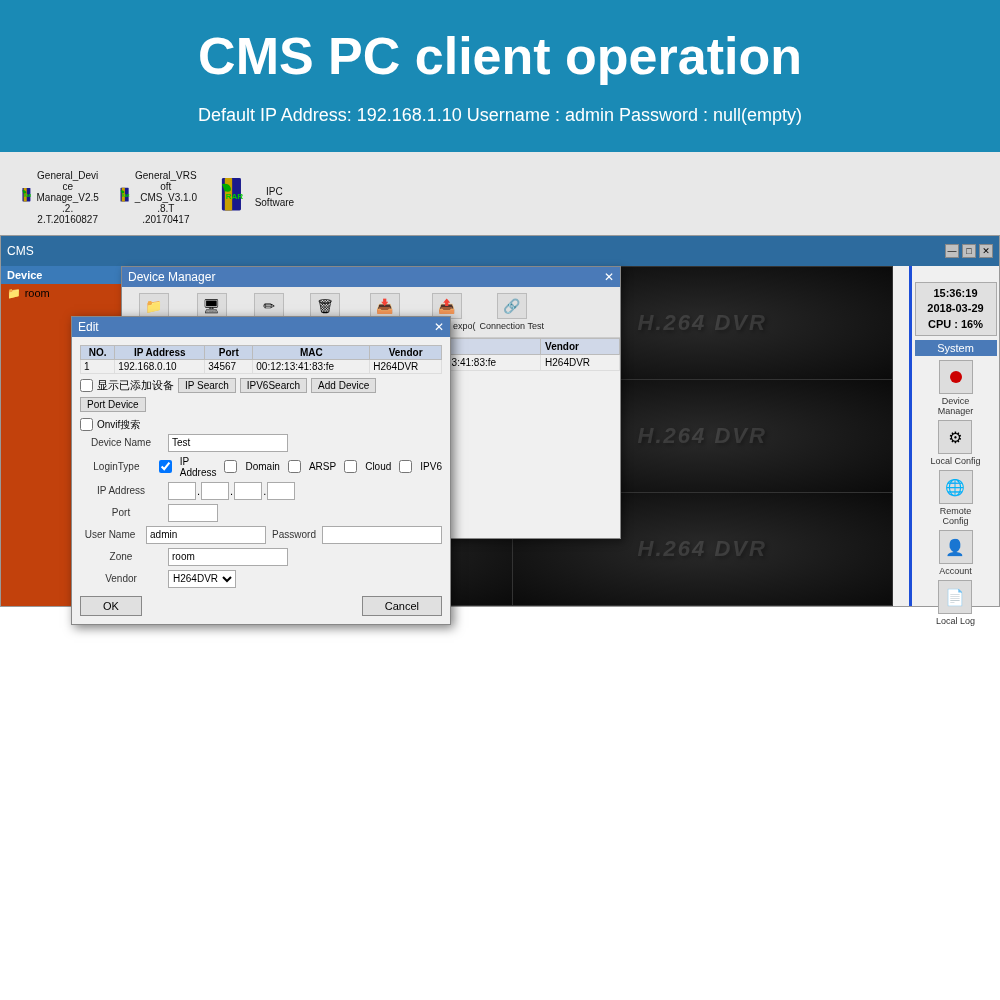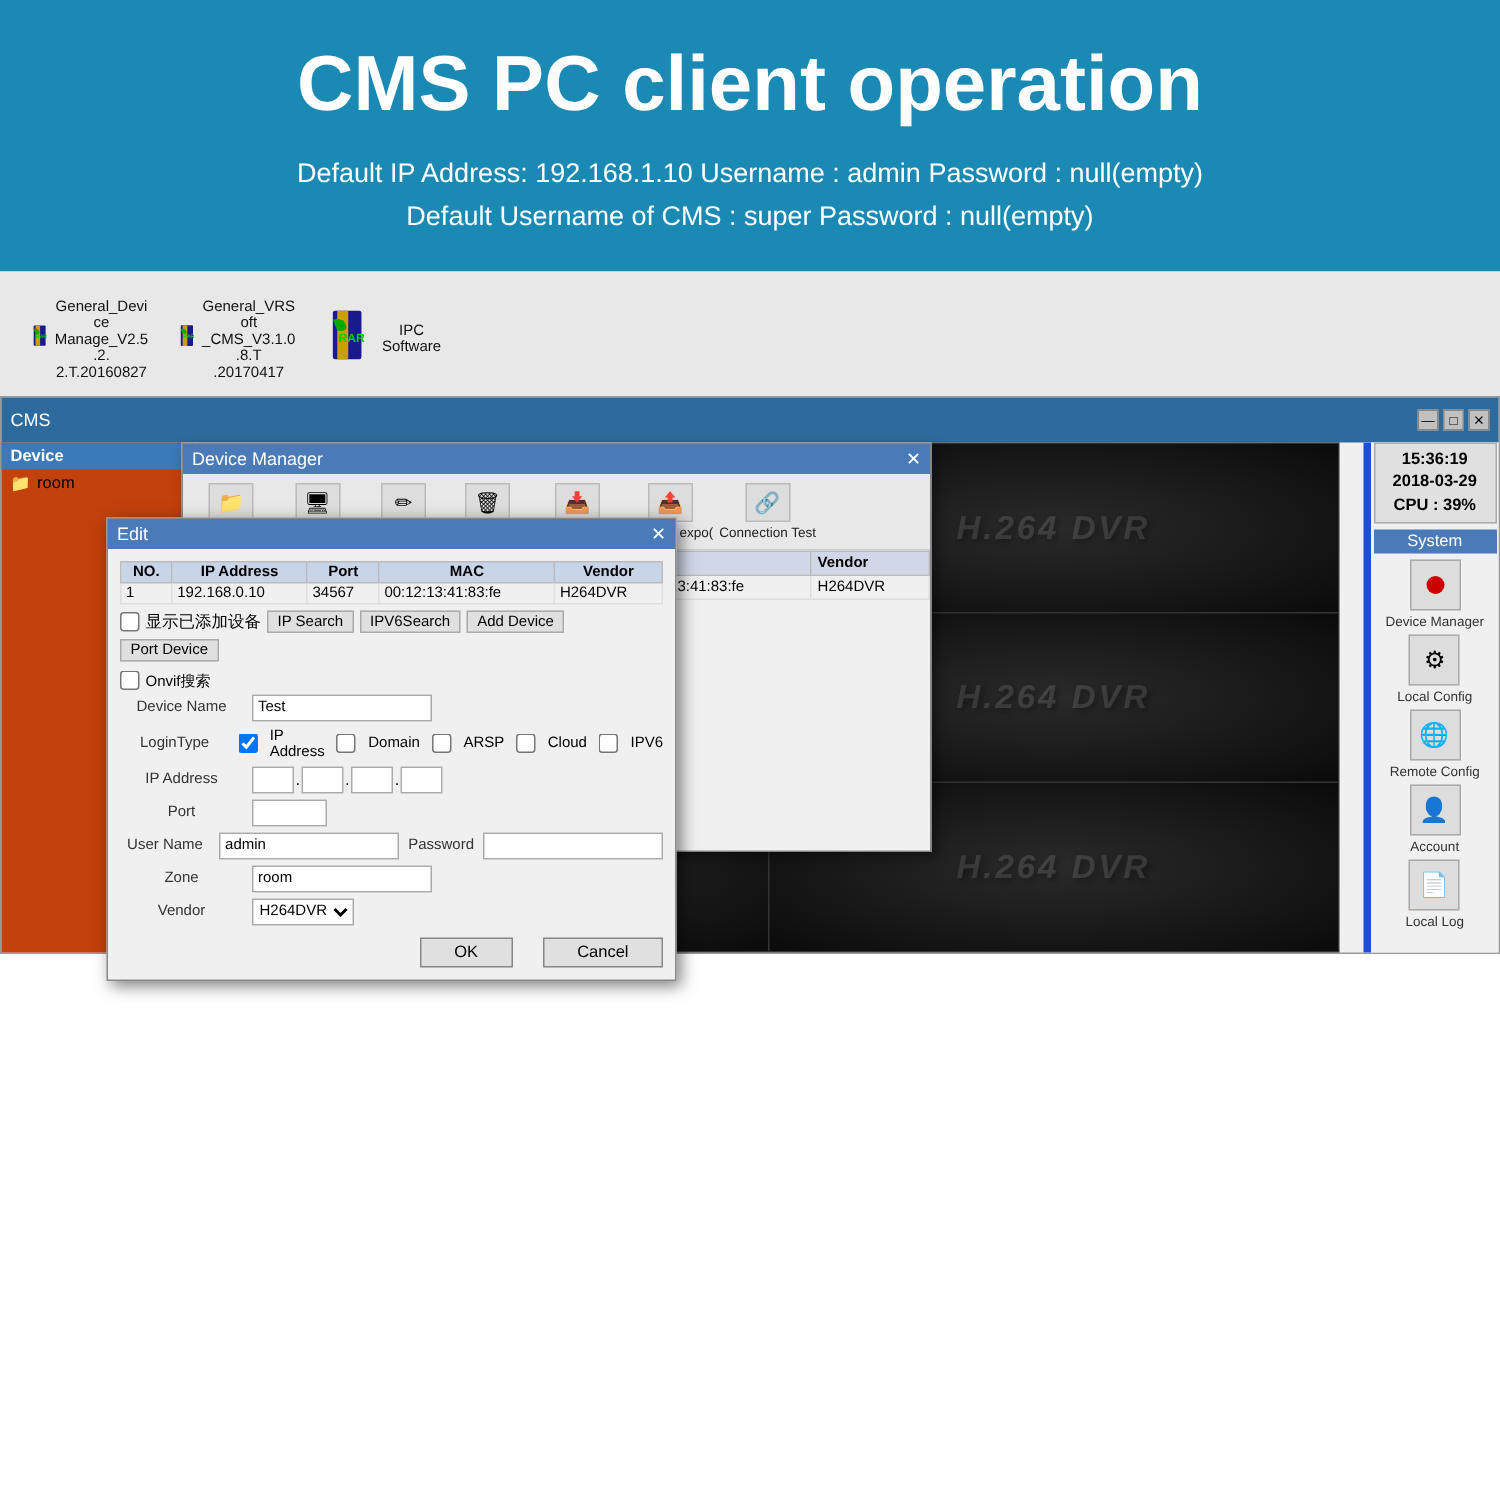--- a/index.html
+++ b/index.html
@@ -153,26 +153,26 @@
     .video-cell-gradient {
       position: absolute;
       inset: 0;
       background: radial-gradient(ellipse at center, rgba(80,80,80,0.3) 0%, rgba(0,0,0,0.6) 100%);
     }
 
     
     .cms-right {
       width: 90px;
       background: #f0f0f0;
-      border-left: 5px solid #1d4ed8;
+      border-left: 3px solid #1d4ed8;
       font-size: 10px;
       display: flex;
       flex-direction: column;
       align-items: center;
-      padding: 0;
+      padding: 16px;
       gap: 4px;
       margin-left: 16px;
     }
     .cms-clock {
       background: #e0e0e0;
       border: 1px solid #aaa;
       width: 82px;
       text-align: center;
       padding: 3px 2px;
       font-size: 11px;
@@ -374,21 +374,21 @@
       font-size: 10px;
     }
     .edit-form-select {
       font-size: 10px;
       border: 1px solid #aaa;
       background: #fff;
       height: 18px;
     }
     .edit-buttons {
       display: flex;
-      justify-content: flex-end;
+      justify-content: space-between;
       gap: 20px;
       margin-top: 8px;
     }
     .edit-btn {
       background: #e0e0e0;
       border: 1px solid #888;
       padding: 3px 22px;
       font-size: 11px;
       cursor: pointer;
     }
@@ -419,21 +419,20 @@
       height: 18px;
       background: #fff;
     }
   </style>
 </head>
 <body>
 
 <div class="banner">
   <div class="banner-title">CMS PC client operation</div>
   <div class="banner-info">Default IP Address: 192.168.1.10  Username : admin  Password : null(empty)</div>
-  <div class="banner-info">Default Username of CMS : super  Password : null(empty)</div>
 </div>
 
 <div class="desktop">
   <div class="desktop-icon">
     <svg class="icon-img" viewBox="0 0 50 50">
       <rect x="8" y="2" width="26" height="44" rx="2" fill="#1a1a8c"></rect>
       <rect x="12" y="2" width="10" height="44" rx="1" fill="#c8a000"></rect>
       <text x="25" y="30" font-size="11" fill="#00cc00" font-weight="bold" text-anchor="middle">RAR</text>
       <path d="M8,10 Q18,8 20,15 Q22,22 12,20 Z" fill="#00aa00"></path>
       <path d="M8,10 Q18,8 20,15 Q22,22 12,20 Z" fill="none" stroke="#005500" stroke-width="0.5"></path>
@@ -504,21 +503,21 @@
       <div class="video-cell">
         <div class="video-cell-gradient"></div>
         <span class="video-label">H.264 DVR</span>
       </div>
     </div>
 
     <div class="cms-right">
       <div class="cms-clock">
         <div>15:36:19</div>
         <div>2018-03-29</div>
-        <div>CPU : 39%</div>
+        <div>CPU : 16%</div>
       </div>
       <div class="cms-system-label">System</div>
       <div class="cms-right-btn">
         <div class="cms-right-icon">
           <span style="width:12px;height:12px;background:#cc0000;border-radius:50%;display:inline-block;"></span>
         </div>
         <span class="cms-right-icon-label">Device Manager</span>
       </div>
       <div class="cms-right-btn">
         <div class="cms-right-icon">⚙</div>

